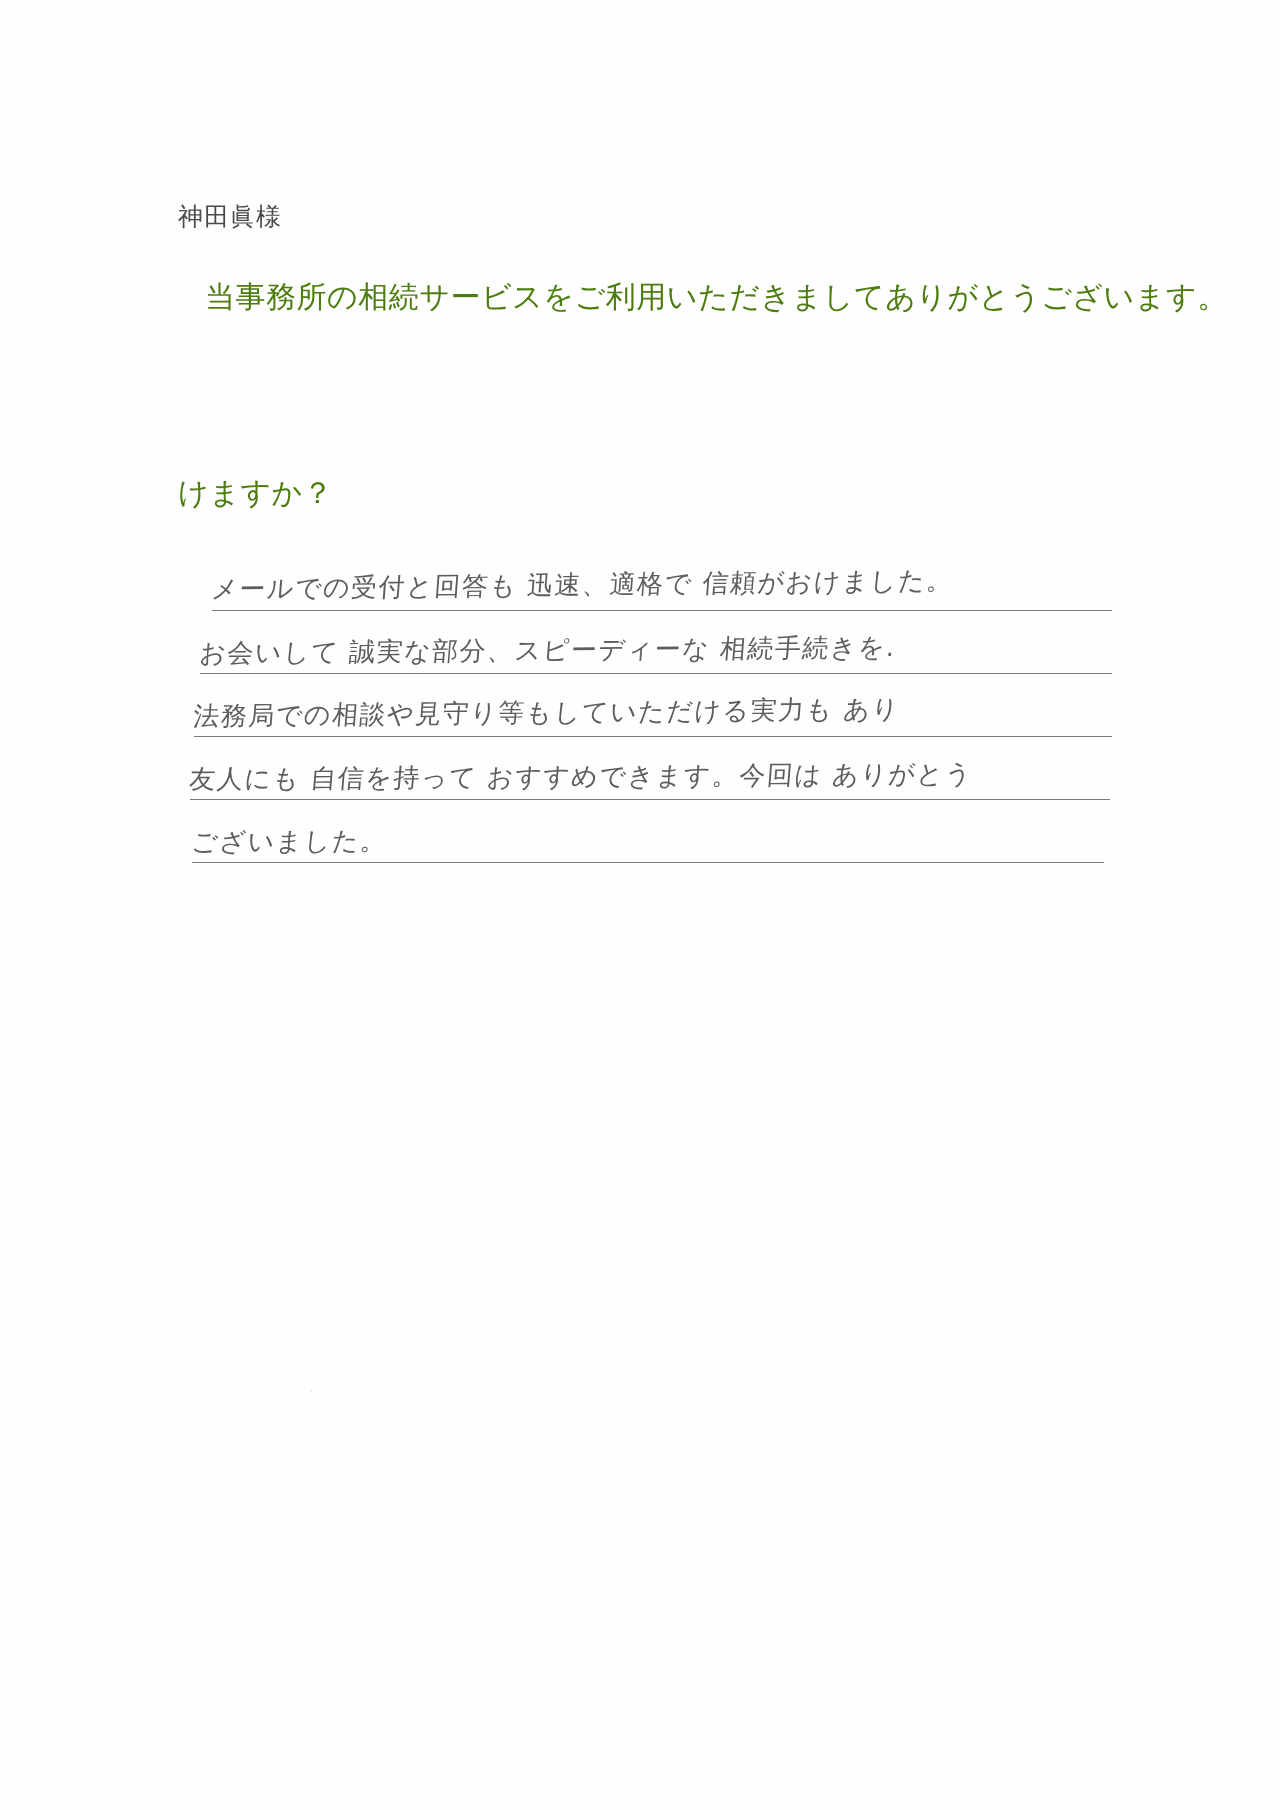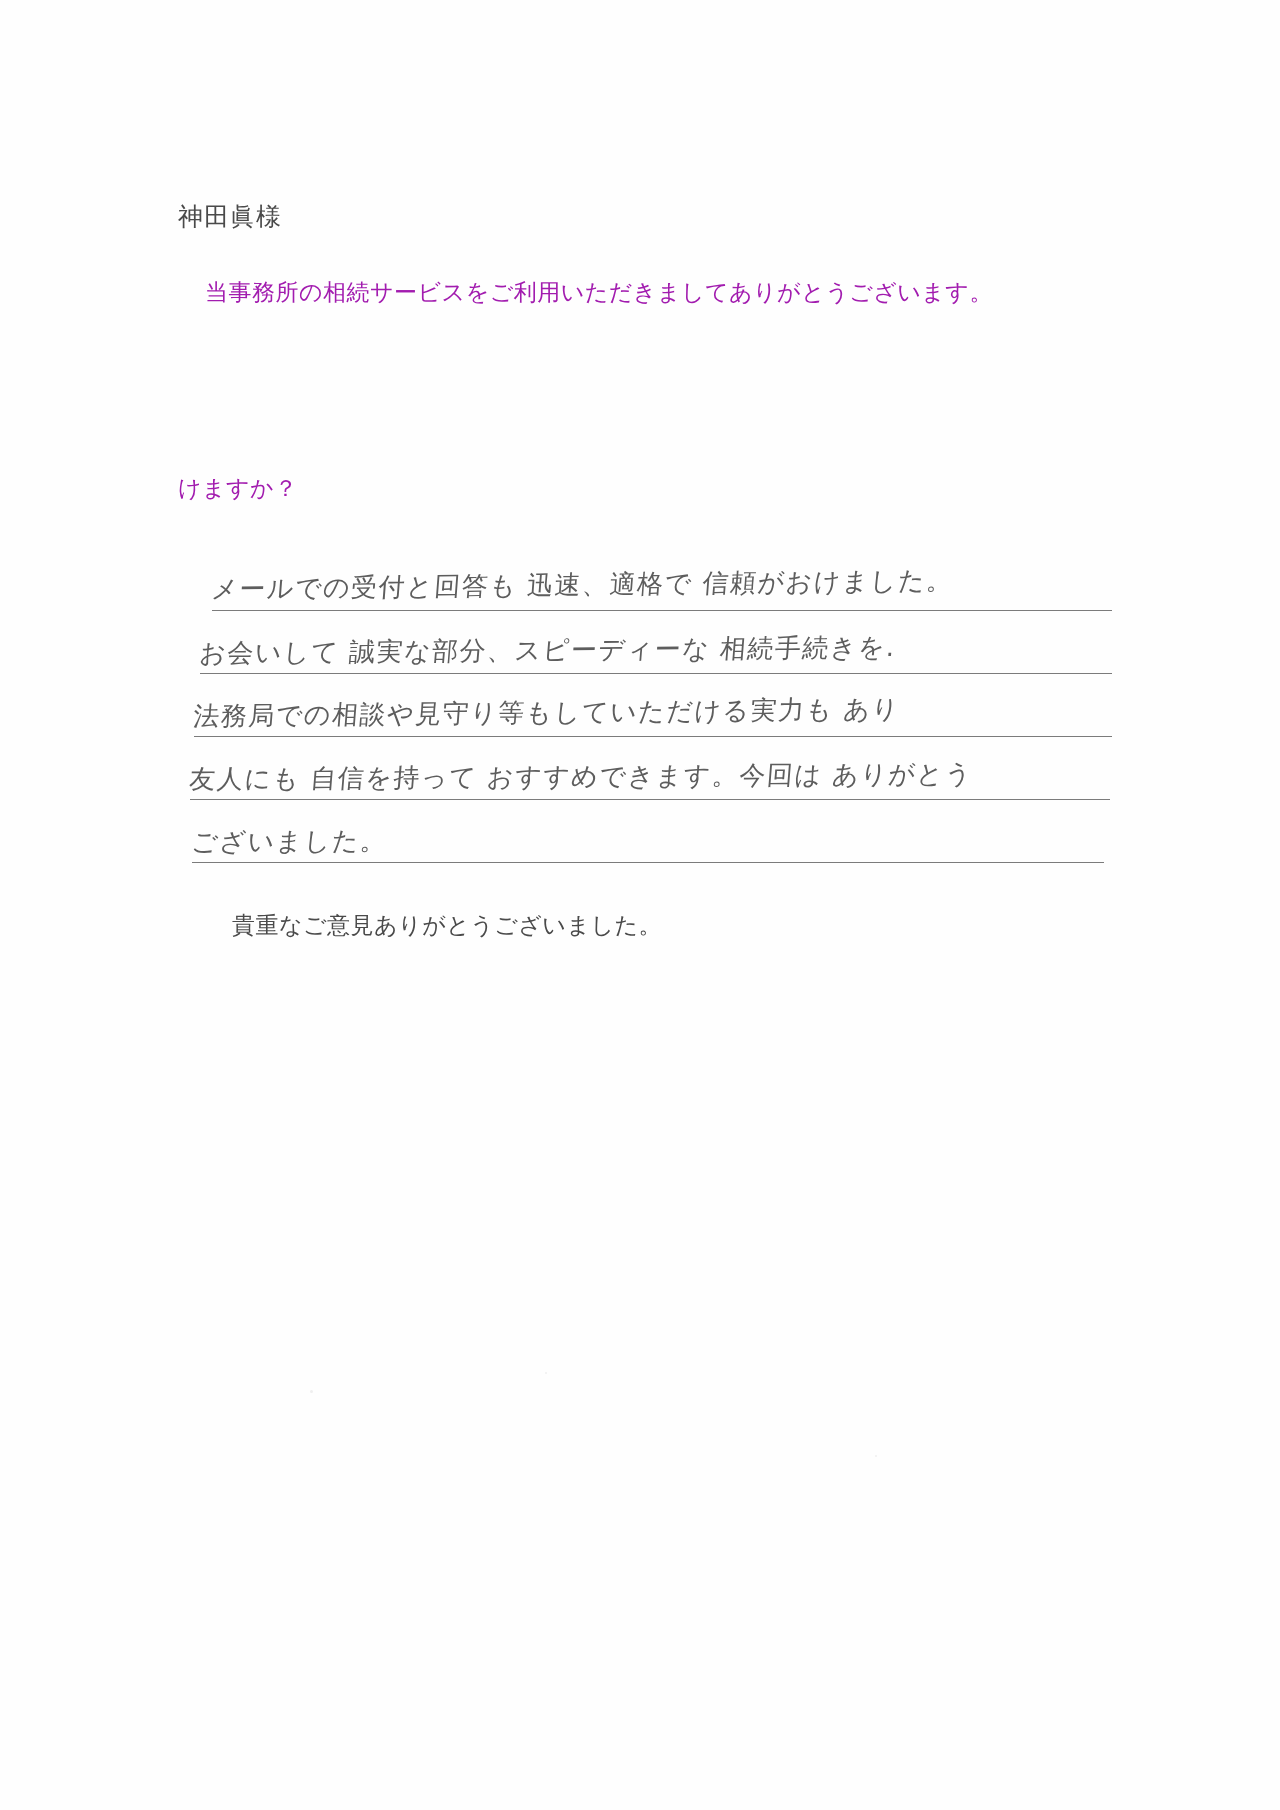--- a/index.html
+++ b/index.html
@@ -36,24 +36,24 @@
     left: 178px;
     top: 200px;
     font-size: 25px;
     letter-spacing: 1px;
     color: #4a4a4a;
   }
 
   .para {
     position: absolute;
     left: 178px;
-    font-size: 23px;
+    font-size: 30px;
     line-height: 1.35;
     letter-spacing: 0.5px;
-    color: #a21caf;
+    color: #4d7c0f;
     white-space: nowrap;
   }
   .para.indent { left: 205px; }
 
   .p1 { top: 277px; }
   .p2 { top: 340px; }
   .p3 { top: 406px; }
   .p4 { top: 473px; font-family: Liberation Serif, serif; }
 
   .closing {
@@ -134,18 +134,17 @@
     <div class="rule r4"></div>
     <div class="rule r5"></div>
 
     <div class="hand h1">メールでの受付と回答も 迅速、適格で 信頼がおけました。</div>
     <div class="hand h2">お会いして 誠実な部分、スピーディーな 相続手続きを.</div>
     <div class="hand h3">法務局での相談や見守り等もしていただける実力も あり</div>
     <div class="hand h4">友人にも 自信を持って おすすめできます。今回は ありがとう</div>
     <div class="hand h5">ございました。</div>
   </div>
 
-  <div class="closing">貴重なご意見ありがとうございました。</div>
 
   <div class="speckle s1"></div>
   <div class="speckle s2"></div>
   <div class="speckle s3"></div>
 </div>
 
 </body></html>

